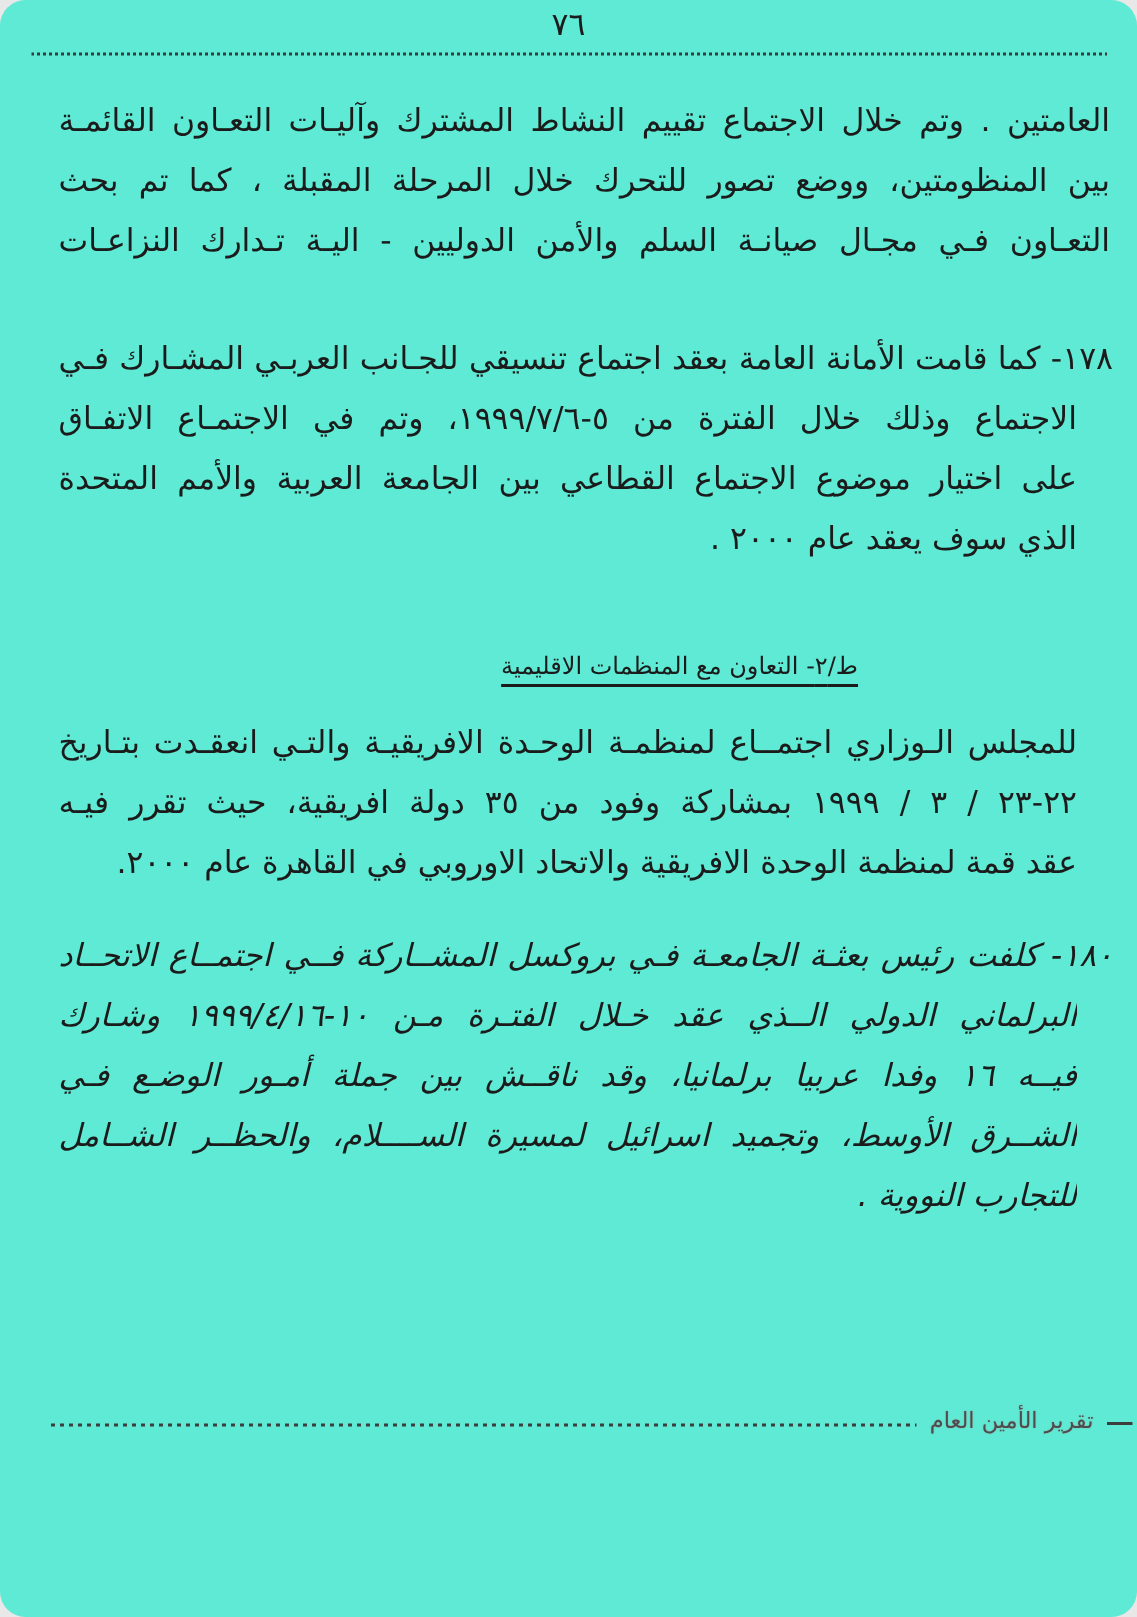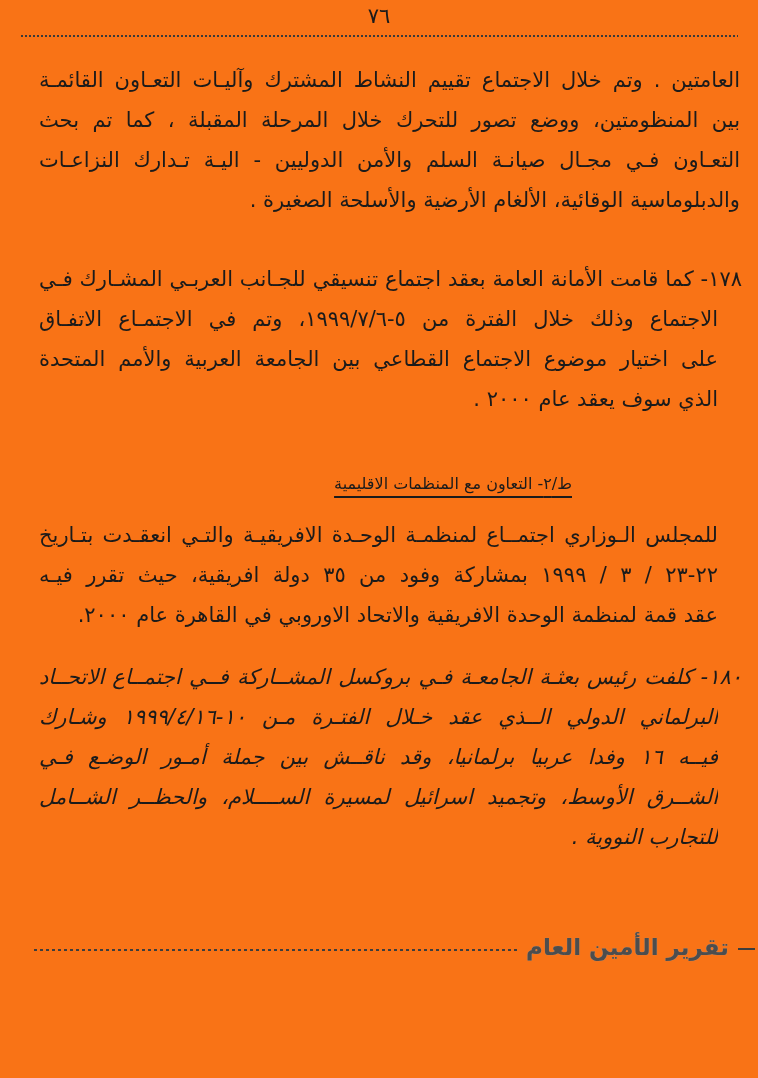--- a/index.html
+++ b/index.html
@@ -1,24 +1,25 @@
 <!DOCTYPE html>
 <html lang="ar" dir="rtl"><head>
 <meta charset="utf-8">
 <style>
   html,body{margin:0;padding:0;background:#e8e8e8;}
   .page{
     position:relative;
     width:758px;height:1078px;
     margin:0 auto;
-    background:#f97316;
+    background:#5eead4;
     direction:rtl;
     font-family:"DejaVu Sans", sans-serif;
     color:#1b1b1b;
     overflow:hidden;
+    border-radius:17px;
   }
   .page-number{
     position:absolute;top:4px;left:0;right:0;
     text-align:center;
     font-size:21px;
     letter-spacing:2px;
   }
   .top-rule{
     position:absolute;top:35px;left:21px;right:20px;height:2px;
     background:repeating-linear-gradient(90deg,#3a3a3a 0 2px,transparent 2px 4px);
@@ -63,43 +64,42 @@
   .footer{
     position:absolute;top:926px;right:3px;left:34px;
     display:flex;direction:rtl;align-items:center;gap:9px;
     height:42px;
   }
   .footer-dash{
     width:17px;height:2px;background:#3d3d3d;flex:0 0 auto;margin-top:4px;
   }
   .footer-signature{
     flex:0 0 auto;
-    font-size:23px;
-    font-weight:bold;
+    font-size:15px;
+    font-weight:normal;
     color:#4d4d4d;
     letter-spacing:1px;
     text-shadow:0 0 1px #9a9a9a;
   }
   .footer-rule{
     flex:1 1 auto;height:2px;margin-top:6px;
     background:repeating-linear-gradient(90deg,#3d3d3d 0 3px,transparent 3px 6px);
   }
 </style>
 </head>
 <body>
 
 <div class="page">
   <div class="page-number">٧٦</div>
   <div class="top-rule"></div>
   <div class="doc-body">
       <div class="para blk-0">
         <div class="line first">العامتين . وتم خلال الاجتماع تقييم النشاط المشترك  وآليـات التعـاون القائمـة</div>
         <div class="line">بين المنظومتين، ووضع تصور للتحرك خلال المرحلة المقبلة ، كما تم بحث</div>
         <div class="line">التعـاون فـي مجـال صيانـة السلم والأمن الدوليين - اليـة تـدارك النزاعـات</div>
-        <div class="line last">والدبلوماسية الوقائية، الألغام الأرضية والأسلحة الصغيرة .</div>
       </div>
       <div class="para blk-1 hanging">
         <div class="line first">١٧٨- كما قامت الأمانة العامة بعقد اجتماع تنسيقي للجـانب العربـي المشـارك فـي</div>
         <div class="line">الاجتماع وذلك خلال الفترة من ٥-١٩٩٩/٧/٦، وتم في الاجتمـاع الاتفـاق</div>
         <div class="line">على اختيار موضوع الاجتماع القطاعي بين الجامعة العربية  والأمم المتحدة</div>
         <div class="line last">الذي سوف يعقد عام ٢٠٠٠ .</div>
       </div>
       <div class="heading blk-2"><span class="heading-text">ط/٢- التعاون مع المنظمات الاقليمية</span></div>
       <div class="para blk-3 hanging">
         <div class="line">للمجلس الـوزاري اجتمــاع لمنظمـة الوحـدة الافريقيـة  والتـي انعقـدت بتـاريخ</div>

